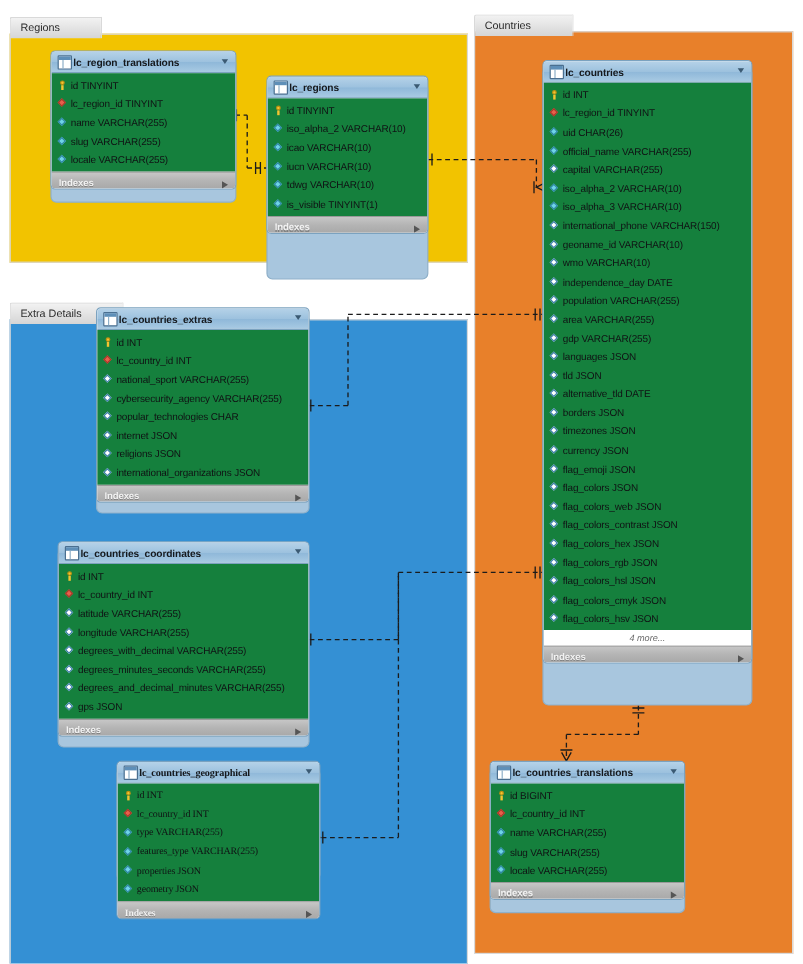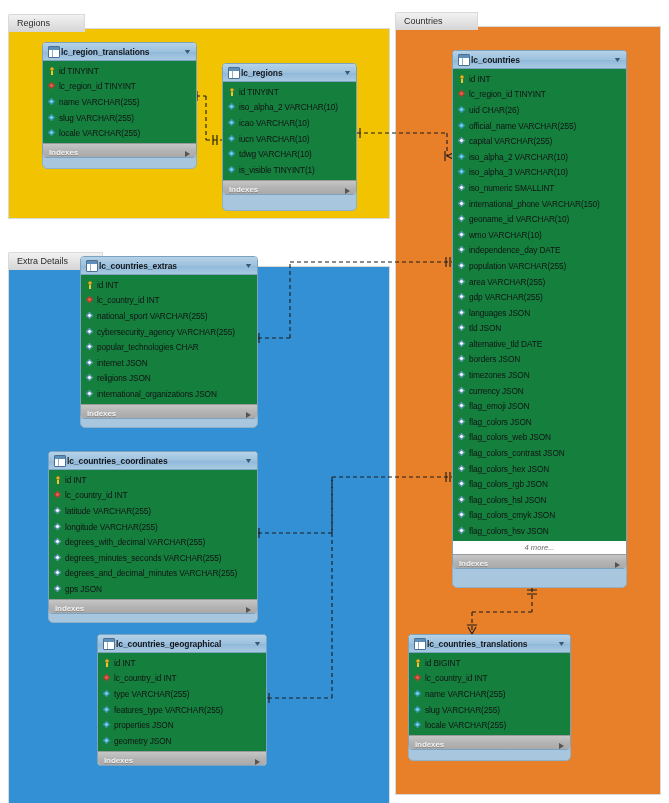--- a/index.html
+++ b/index.html
@@ -173,21 +173,21 @@
             <span>locale VARCHAR(255)</span>
           </div>
       </div>
       <div class="ifoot">
         <span class="lab">Indexes</span>
         <span class="tri"></span>
       </div>
     </div>
   </div>
 
-  <div class="tbl" id="t-regions" style="left:222px;top:63px;width:135px;height:148px;">
+  <div class="tbl" id="t-regions" style="left:222px;top:63px;width:135px;height:170px;">
     <div class="shadow"></div>
     <div class="card">
       <div class="thead">
         <span class="ticon"></span>
         <span class="tname">lc_regions</span>
         <span class="caret">▼</span>
       </div>
       <div class="fields">
         <div class="fld">
             <span class="gl key"></span>
@@ -253,24 +253,20 @@
           <div class="fld">
             <span class="gl dia fill"></span>
             <span>iso_alpha_2 VARCHAR(10)</span>
           </div>
           <div class="fld">
             <span class="gl dia fill"></span>
             <span>iso_alpha_3 VARCHAR(10)</span>
           </div>
           <div class="fld">
             <span class="gl dia"></span>
-            <span>iso_numeric SMALLINT</span>
-          </div>
-          <div class="fld">
-            <span class="gl dia"></span>
             <span>international_phone VARCHAR(150)</span>
           </div>
           <div class="fld">
             <span class="gl dia"></span>
             <span>geoname_id VARCHAR(10)</span>
           </div>
           <div class="fld">
             <span class="gl dia"></span>
             <span>wmo VARCHAR(10)</span>
           </div>
@@ -450,21 +446,21 @@
             <span>gps JSON</span>
           </div>
         </div>
       <div class="ifoot">
         <span class="lab">Indexes</span>
         <span class="tri"></span>
       </div>
     </div>
   </div>
 
-  <div class="tbl" id="t-geo" style="left:97px;top:634px;width:170px;height:100px;">
+  <div class="tbl" id="t-geo" style="left:97px;top:634px;width:170px;height:100px;font-family:Liberation Serif, serif;">
     <div class="shadow"></div>
     <div class="card">
       <div class="thead">
         <span class="ticon"></span>
         <span class="tname">lc_countries_geographical</span>
         <span class="caret">▼</span>
       </div>
       <div class="fields" id="geo-fields">
           <div class="fld">
             <span class="gl key"></span>

